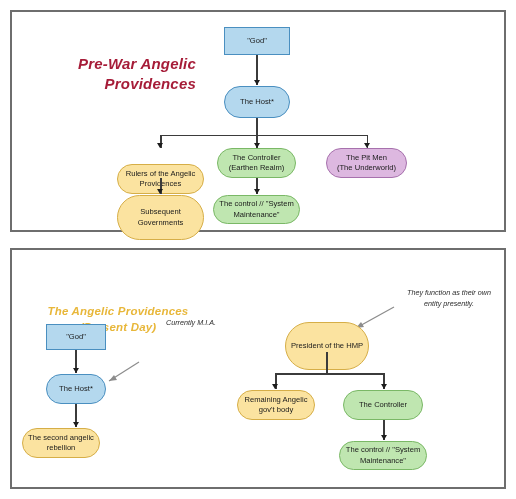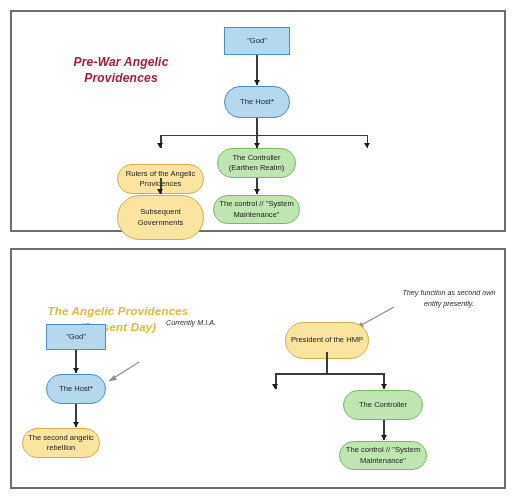--- a/index.html
+++ b/index.html
@@ -28,22 +28,23 @@
     position: absolute;
     font-style: italic;
     font-weight: bold;
     line-height: 1.35;
     text-align: center;
     white-space: pre-line;
     letter-spacing: 0.2px;
   }
   #title-1 {
     left: 34px; top: 42px; width: 150px;
-    font-size: 12px;
+    font-size: 15px;
     color: #a61c38;
+    text-align: right;
   }
   #title-2 {
     left: 26px; top: 258px; width: 180px;
     font-size: 11.5px;
     color: #e8b73a;
     text-align: center;
   }
 
   .node {
     position: absolute;
@@ -124,20 +125,22 @@
 
     <div class="line vline" style="left:354.6px; top:122.5px; height:13px;"></div>
     <div class="arrow" style="left:351.9px; top:131px;"></div>
 
     <div class="node pill fill-yellow" style="left:105px; top:152px; width:87px; height:30px;">Rulers of the Angelic
 Providences</div>
 
     <div class="node pill fill-green" style="left:205px; top:136px; width:79px; height:30px;">The Controller
 (Earthen Realm)</div>
 
+    <div class="node pill fill-purple" style="left:314px; top:136px; width:81px; height:30px;">The Pit Men
+(The Underworld)</div>
 
     <div class="line vline" style="left:148px; top:166px; height:16px;"></div>
     <div class="arrow" style="left:145.3px; top:177px;"></div>
 
     <div class="line vline" style="left:244.2px; top:166px; height:16px;"></div>
     <div class="arrow" style="left:241.5px; top:177px;"></div>
 
     <div class="node pill fill-yellow" style="left:105px; top:183px; width:87px; height:45px;">Subsequent
 Governments</div>
 
@@ -164,37 +167,39 @@
 rebellion</div>
 
     <div class="note" style="left:134px; top:68px; width:90px;">Currently M.I.A.</div>
 
 
     <svg class="callout-svg" style="left:0; top:0; width:496px; height:241px;">
       <line x1="127" y1="112" x2="97" y2="131" stroke="#8c8c8c" stroke-width="1.2"></line>
       <polygon points="97,131 105,130 102,125" fill="#8c8c8c"></polygon>
     </svg>
 
-    <div class="note" style="left:378px; top:38px; width:118px;">They function as second own
+    <div class="note" style="left:378px; top:38px; width:118px;">They function as their own
 entity presently.</div>
 
     <svg class="callout-svg" style="left:0; top:0; width:496px; height:241px;">
       <line x1="382" y1="57" x2="344" y2="78" stroke="#8c8c8c" stroke-width="1.2"></line>
       <polygon points="344,78 352,77 349,72" fill="#8c8c8c"></polygon>
     </svg>
 
-    <div class="node pill fill-yellow" style="left:273px; top:72px; width:84px; height:37px;">President of the HMP</div>
+    <div class="node pill fill-yellow" style="left:273px; top:72px; width:84px; height:48px;">President of the HMP</div>
 
     <div class="line vline" style="left:314.2px; top:102px; height:22px;"></div>
     <div class="line hline" style="left:263px; top:123px; width:110px;"></div>
     <div class="line vline" style="left:263px; top:123px; height:16px;"></div>
     <div class="arrow" style="left:260.3px; top:134px;"></div>
     <div class="line vline" style="left:371.4px; top:123px; height:16px;"></div>
     <div class="arrow" style="left:368.7px; top:134px;"></div>
 
+    <div class="node pill fill-yellow" style="left:225px; top:140px; width:78px; height:30px;">Remaining Angelic
+gov't body</div>
 
     <div class="node pill fill-green" style="left:331px; top:140px; width:80px; height:30px;">The Controller</div>
 
     <div class="line vline" style="left:371.4px; top:170px; height:20px;"></div>
     <div class="arrow" style="left:368.7px; top:185px;"></div>
 
     <div class="node pill fill-green" style="left:327px; top:191px; width:88px; height:29px;">The control // "System
 Maintenance"</div>
   </div>
 

